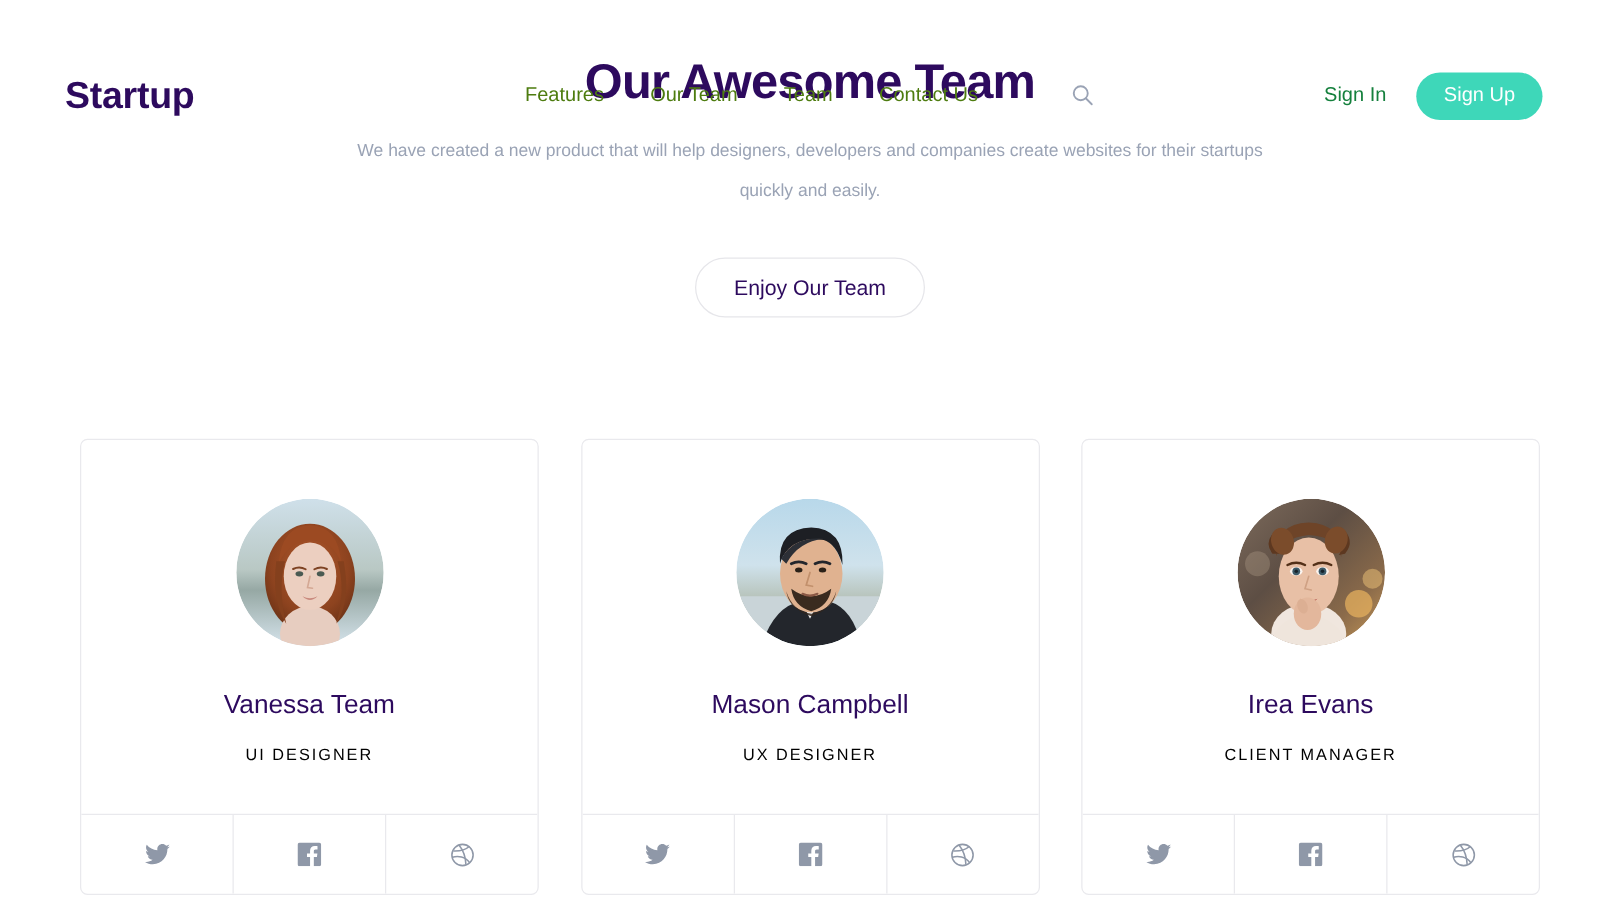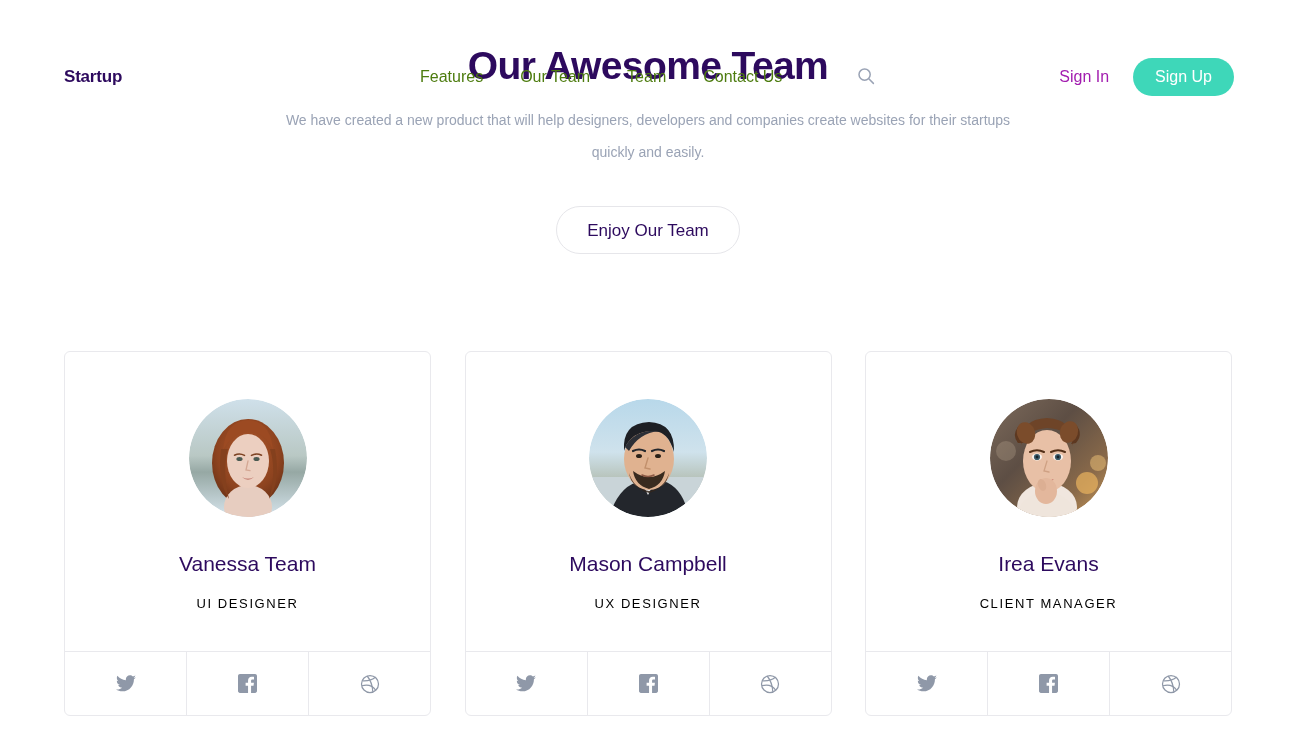--- a/index.html
+++ b/index.html
@@ -21,23 +21,23 @@
   .site-header {
     position: absolute;
     top: 0;
     left: 0;
     width: 1296px;
     height: 155px;
     z-index: 5;
   }
   .brand {
     position: absolute;
-    left: 64px;
+    left: 52px;
     top: 62px;
-    font-size: 17px;
+    font-size: 30px;
     font-weight: bold;
     color: #2d0a5e;
     letter-spacing: -0.2px;
     line-height: 30px;
   }
   .nav-links {
     position: absolute;
     left: 420px;
     top: 64px;
     display: flex;
@@ -72,21 +72,21 @@
   .auth-area {
     position: absolute;
     right: 62px;
     top: 58px;
     display: flex;
     align-items: center;
     gap: 24px;
   }
   .sign-in {
     font-size: 16px;
-    color: #a21caf;
+    color: #15803d;
     text-decoration: none;
     line-height: 38px;
     cursor: pointer;
     white-space: nowrap;
   }
   .sign-up {
     display: inline-block;
     background: #3ed7b9;
     color: #ffffff;
     font-size: 16px;

